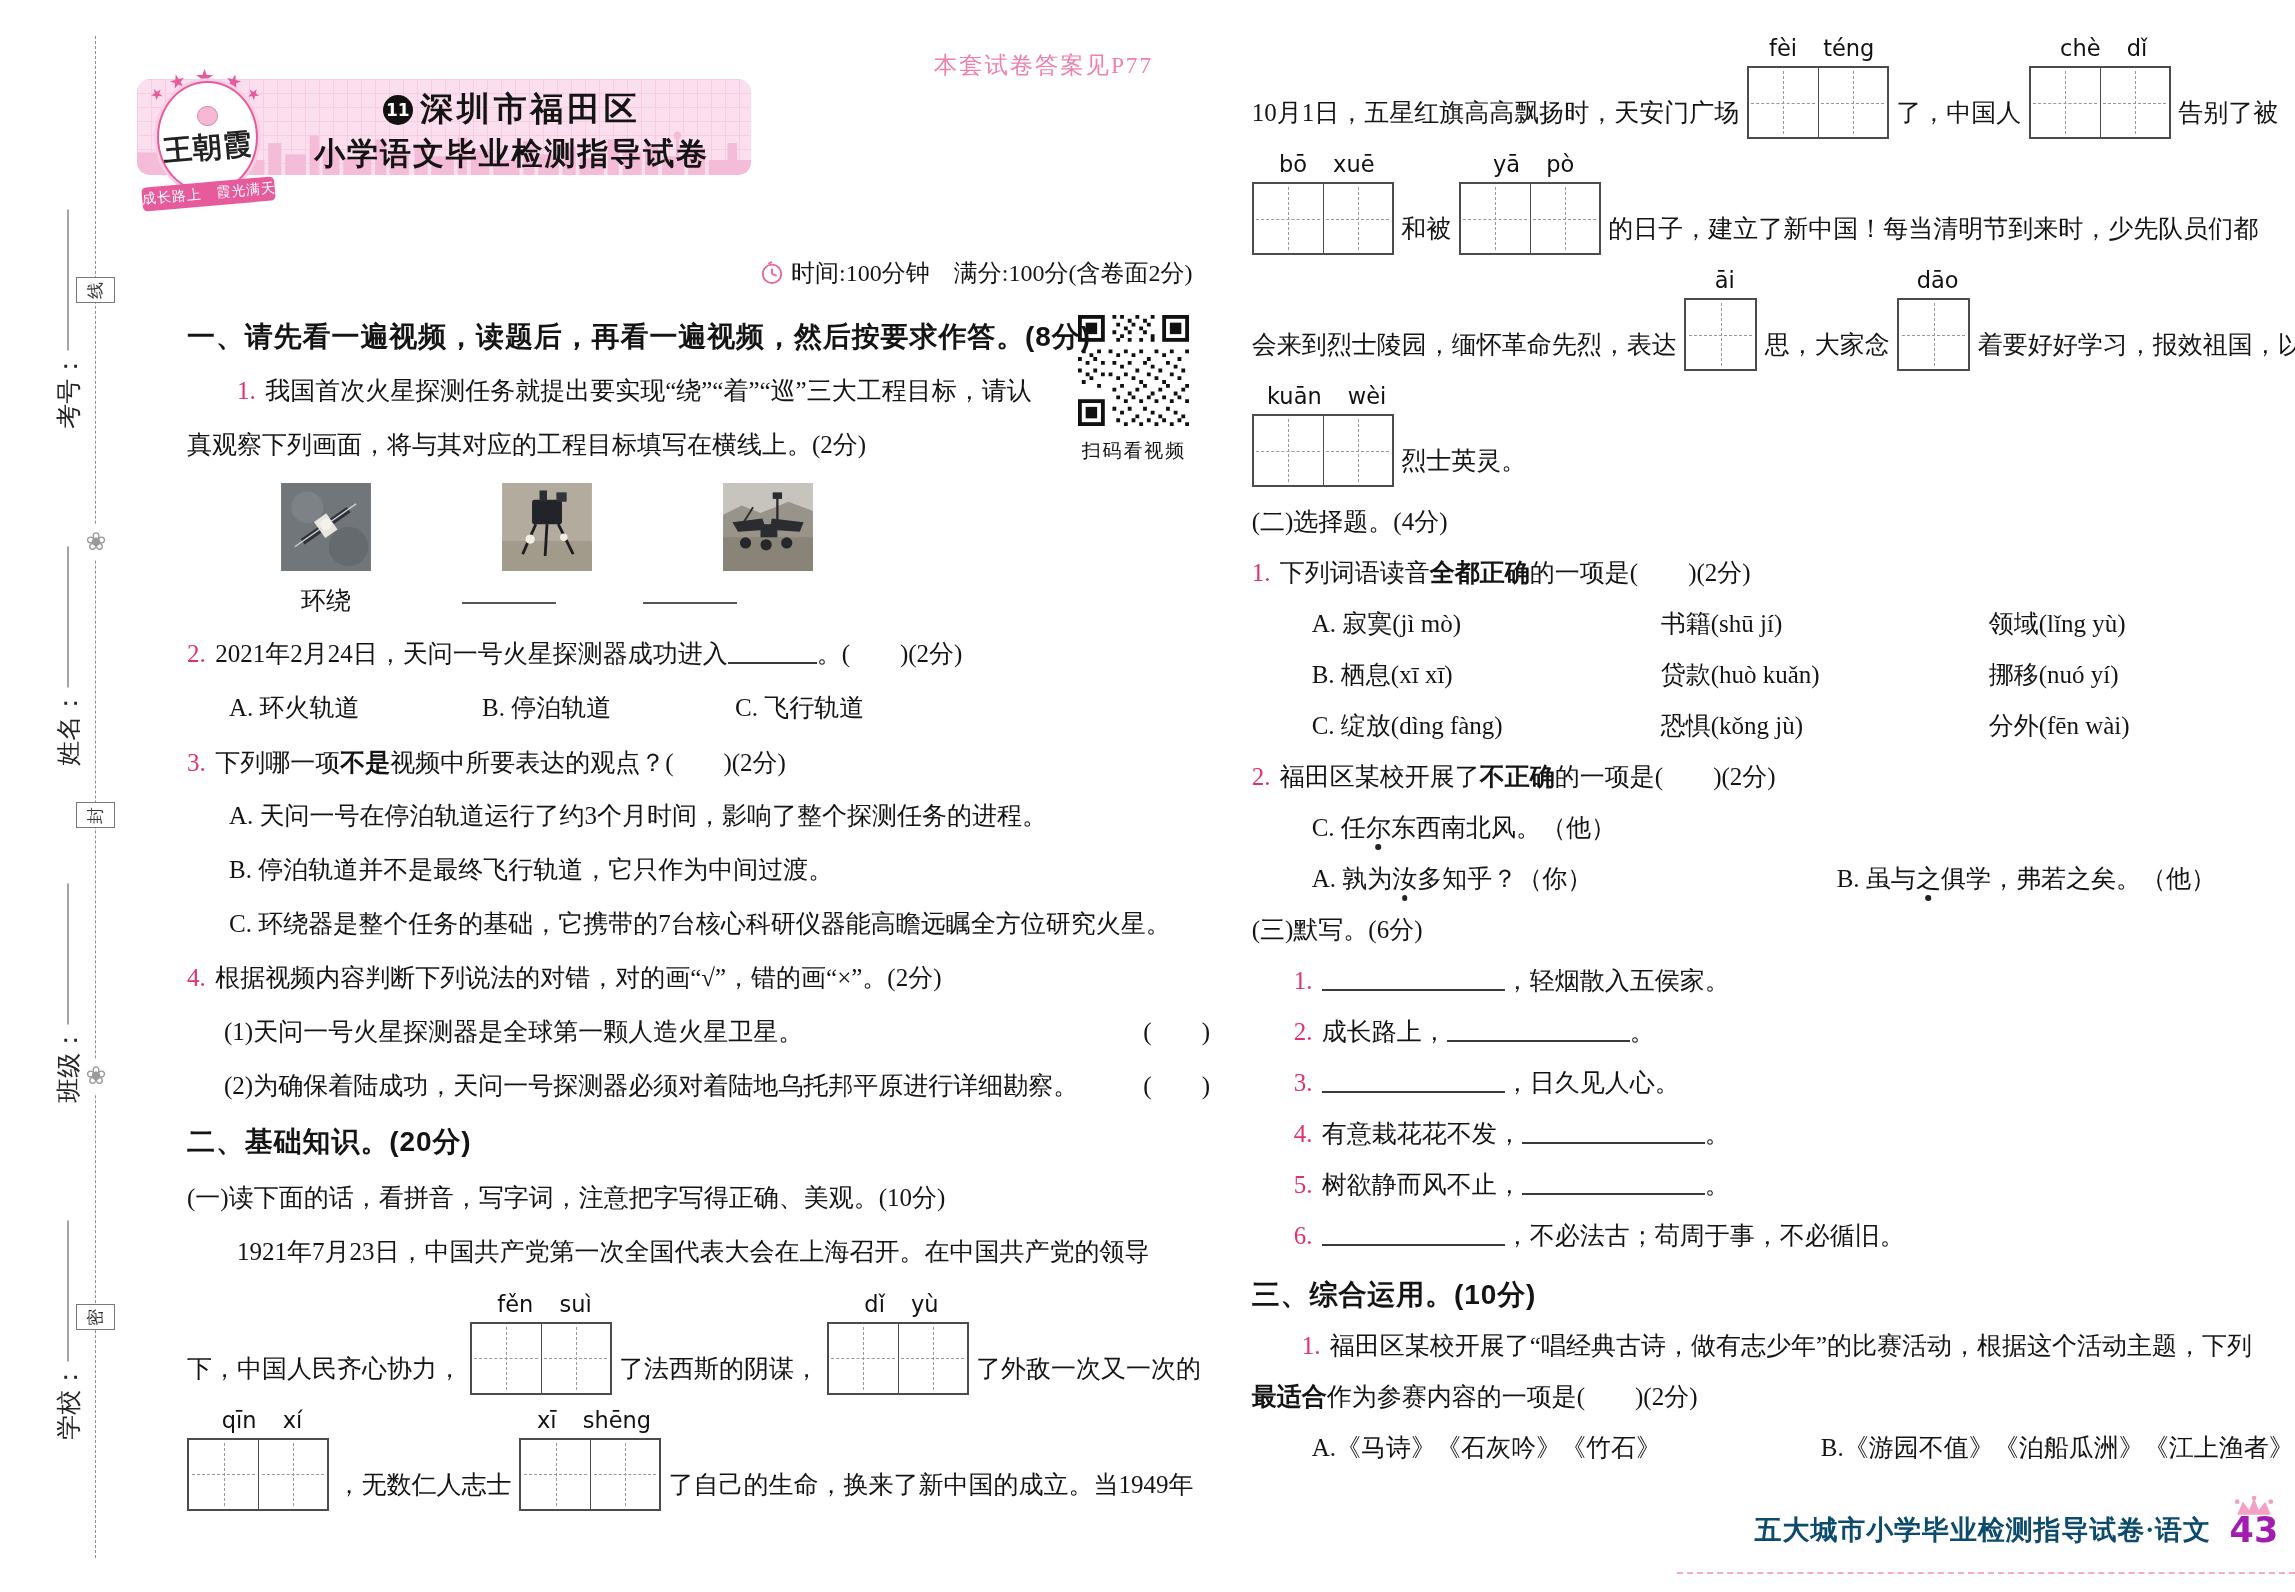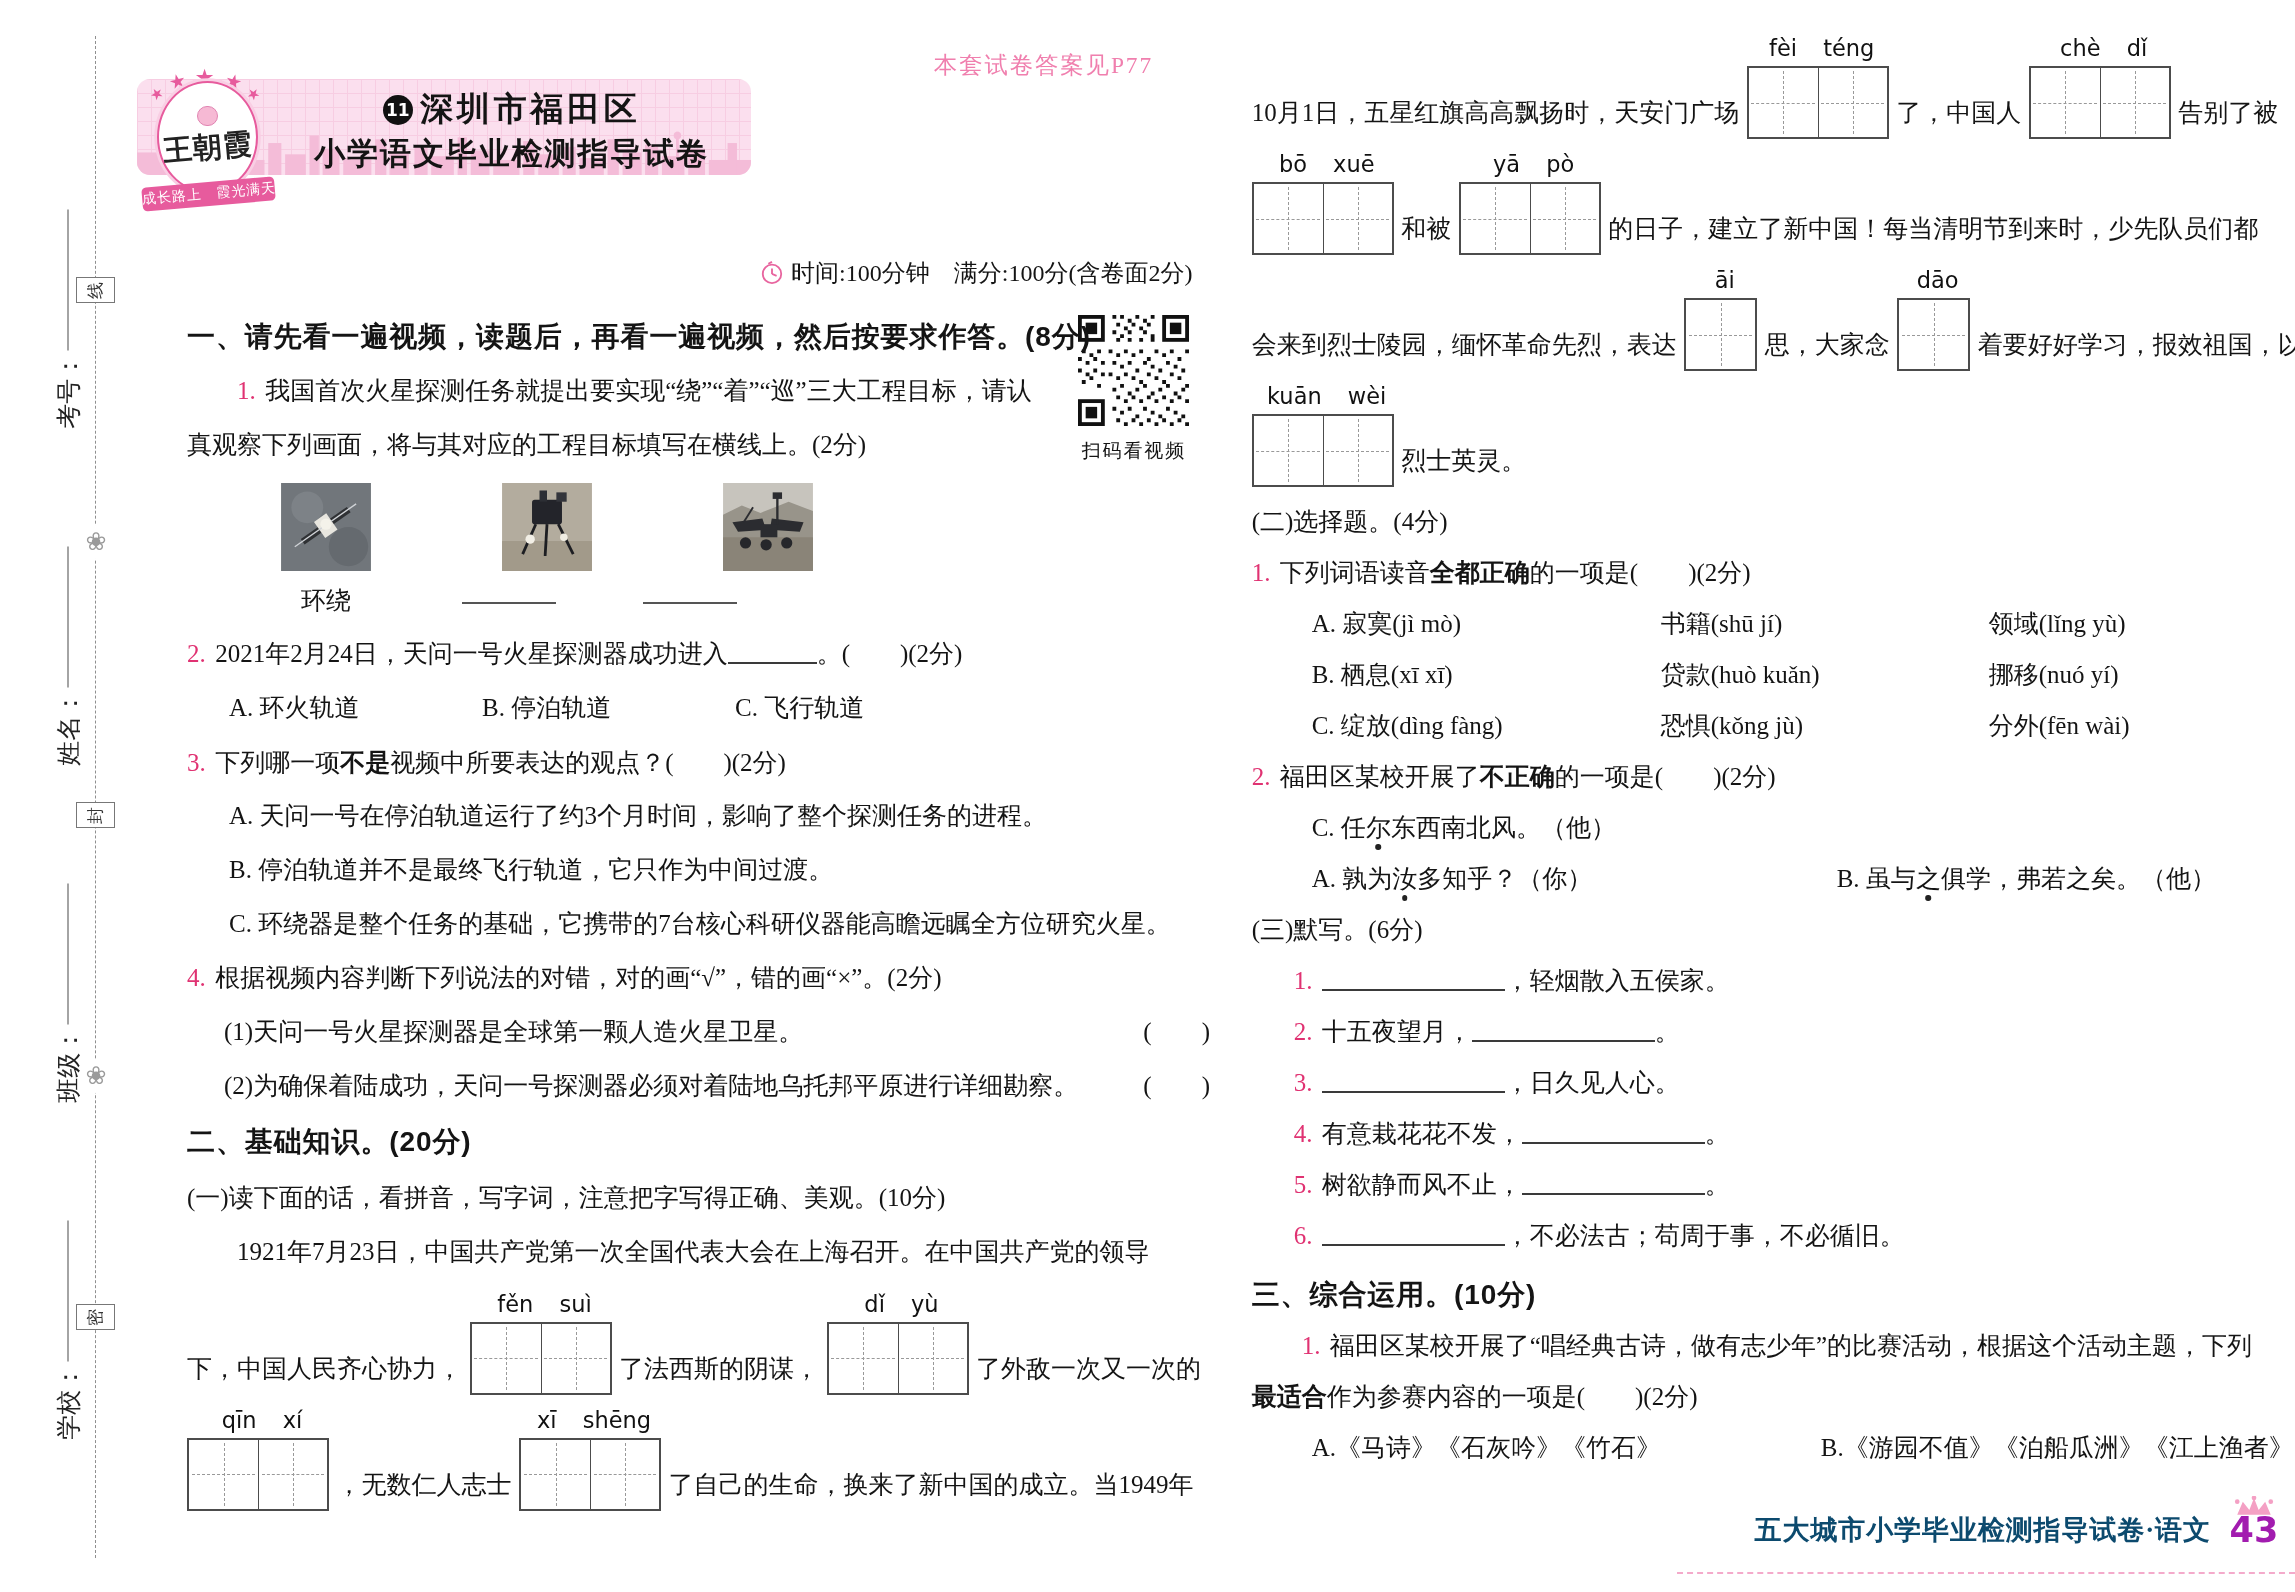--- a/index.html
+++ b/index.html
@@ -446,21 +446,21 @@
       <span class="c1"><span>A. 孰为</span><span class="du">汝</span><span>多知乎？（你）</span></span>
       <span><span>B. 虽与</span><span class="du">之</span><span>俱学，弗若之矣。（他）</span></span>
     </div>
 
     <div class="r">(三)默写。(6分)</div>
 
     <div class="r ind1">
       <span class="qnum">1.</span><span></span><span class="blank"></span><span>，轻烟散入五侯家。</span>
     </div>
     <div class="r ind1">
-      <span class="qnum">2.</span><span>十五夜望月，</span><span class="blank"></span><span>。</span>
+      <span class="qnum">2.</span><span>成长路上，</span><span class="blank"></span><span>。</span>
     </div>
     <div class="r ind1">
       <span class="qnum">3.</span><span></span><span class="blank"></span><span>，日久见人心。</span>
     </div>
     <div class="r ind1">
       <span class="qnum">4.</span><span>有意栽花花不发，</span><span class="blank"></span><span>。</span>
     </div>
     <div class="r ind1">
       <span class="qnum">5.</span><span>树欲静而风不止，</span><span class="blank"></span><span>。</span>
     </div>

